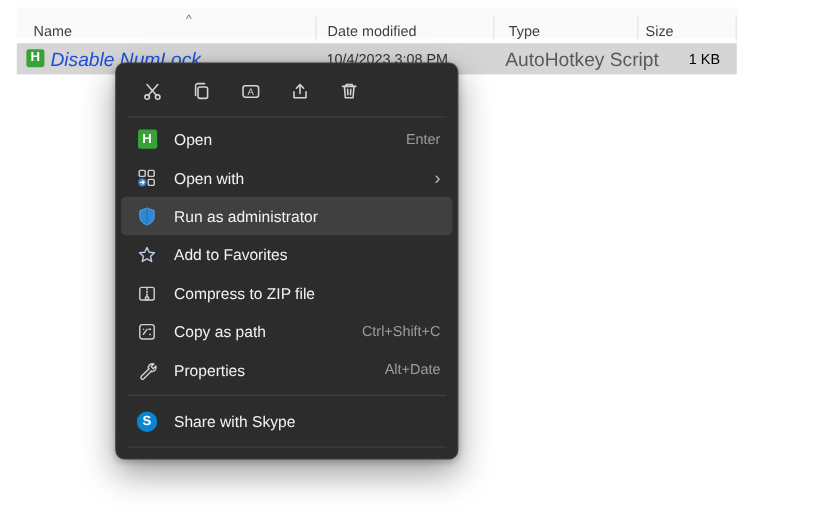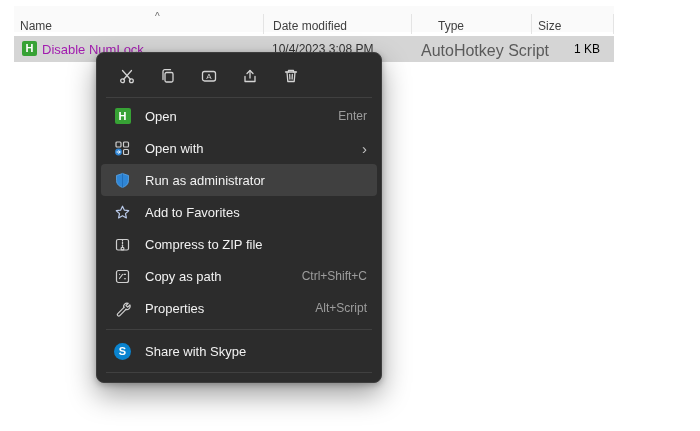--- a/index.html
+++ b/index.html
@@ -19,21 +19,21 @@
   .sort-caret{position:absolute;left:141px;top:5px;font-size:10px;color:#6a6a6a;}
   .file-row{
     position:absolute;left:14px;top:36px;width:600px;height:26px;
     background:#d5d5d5;
   }
   .file-icon{
     position:absolute;left:8px;top:5px;width:15px;height:15px;border-radius:2px;
     background:#37a235;color:#ffffff;font-size:11px;font-weight:bold;
     display:flex;align-items:center;justify-content:center;line-height:1;
   }
-  .file-name{position:absolute;left:28px;top:6px;font-size:13px;color:#a21caf;white-space:nowrap;}
+  .file-name{position:absolute;left:28px;top:6px;font-size:16px;color:#1d4ed8;white-space:nowrap;font-style:italic;}
   .file-date{position:absolute;left:258px;top:6px;font-size:12px;color:#333333;white-space:nowrap;}
   .file-type{position:absolute;left:407px;top:6px;font-size:16px;color:#5a5a5a;white-space:nowrap;}
   .file-size{position:absolute;left:520px;top:6px;width:66px;text-align:right;font-size:12px;color:#000000;}
   
   .ctx-menu{
     position:absolute;left:96px;top:52px;width:286px;box-sizing:border-box;
     background:#2c2c2c;border:1px solid #3d3d3d;border-radius:8px;
     box-shadow:0 12px 28px rgba(0,0,0,0.38), 0 2px 6px rgba(0,0,0,0.25);
     padding:4px;z-index:10;color:#f2f2f2;
   }
@@ -62,24 +62,24 @@
   }
   .skype-badge{
     width:17px;height:17px;border-radius:50%;background:#0a84d0;color:#ffffff;
     font-size:11px;font-weight:bold;display:flex;align-items:center;justify-content:center;line-height:1;
   }
 </style>
 </head>
 <body>
 
 <div class="list-header">
-  <span class="hdr-label" style="left:6px">Name</span>
+  <span class="hdr-label" style="left:14px">Name</span>
   <span class="sort-caret">^</span>
   <span class="hdr-label" style="left:259px">Date modified</span>
-  <span class="hdr-label" style="left:424px">Type</span>
+  <span class="hdr-label" style="left:410px">Type</span>
   <span class="hdr-label" style="left:524px">Size</span>
   <span class="col-sep" style="left:249px"></span>
   <span class="col-sep" style="left:397px"></span>
   <span class="col-sep" style="left:517px"></span>
   <span class="col-sep" style="left:599px"></span>
 </div>
 
 <div class="file-row">
   <span class="file-icon">H</span>
   <span class="file-name">Disable NumLock</span>
@@ -199,21 +199,21 @@
   </div>
 
   <div class="menu-item">
     <span class="mi-icon">
       <svg width="17" height="17" viewBox="0 0 17 17">
         <path d="M10.2 7.2 3.8 13.6a1.4 1.4 0 0 0 2 2l6.4-6.4"></path>
         <path d="M9.8 7.6a3.4 3.4 0 0 1 4.4-4.3L12 5.5l1.7 1.7 2.2-2.2a3.4 3.4 0 0 1-4.3 4.4"></path>
       </svg>
     </span>
     <span class="mi-label">Properties</span>
-    <span class="mi-shortcut">Alt+Script</span>
+    <span class="mi-shortcut">Alt+Date</span>
   </div>
 
   <div class="ctx-sep" style="margin:5px 5px;"></div>
 
   <div class="menu-item">
     <span class="mi-icon">
       <span class="skype-badge">S</span>
     </span>
     <span class="mi-label">Share with Skype</span>
   </div>

